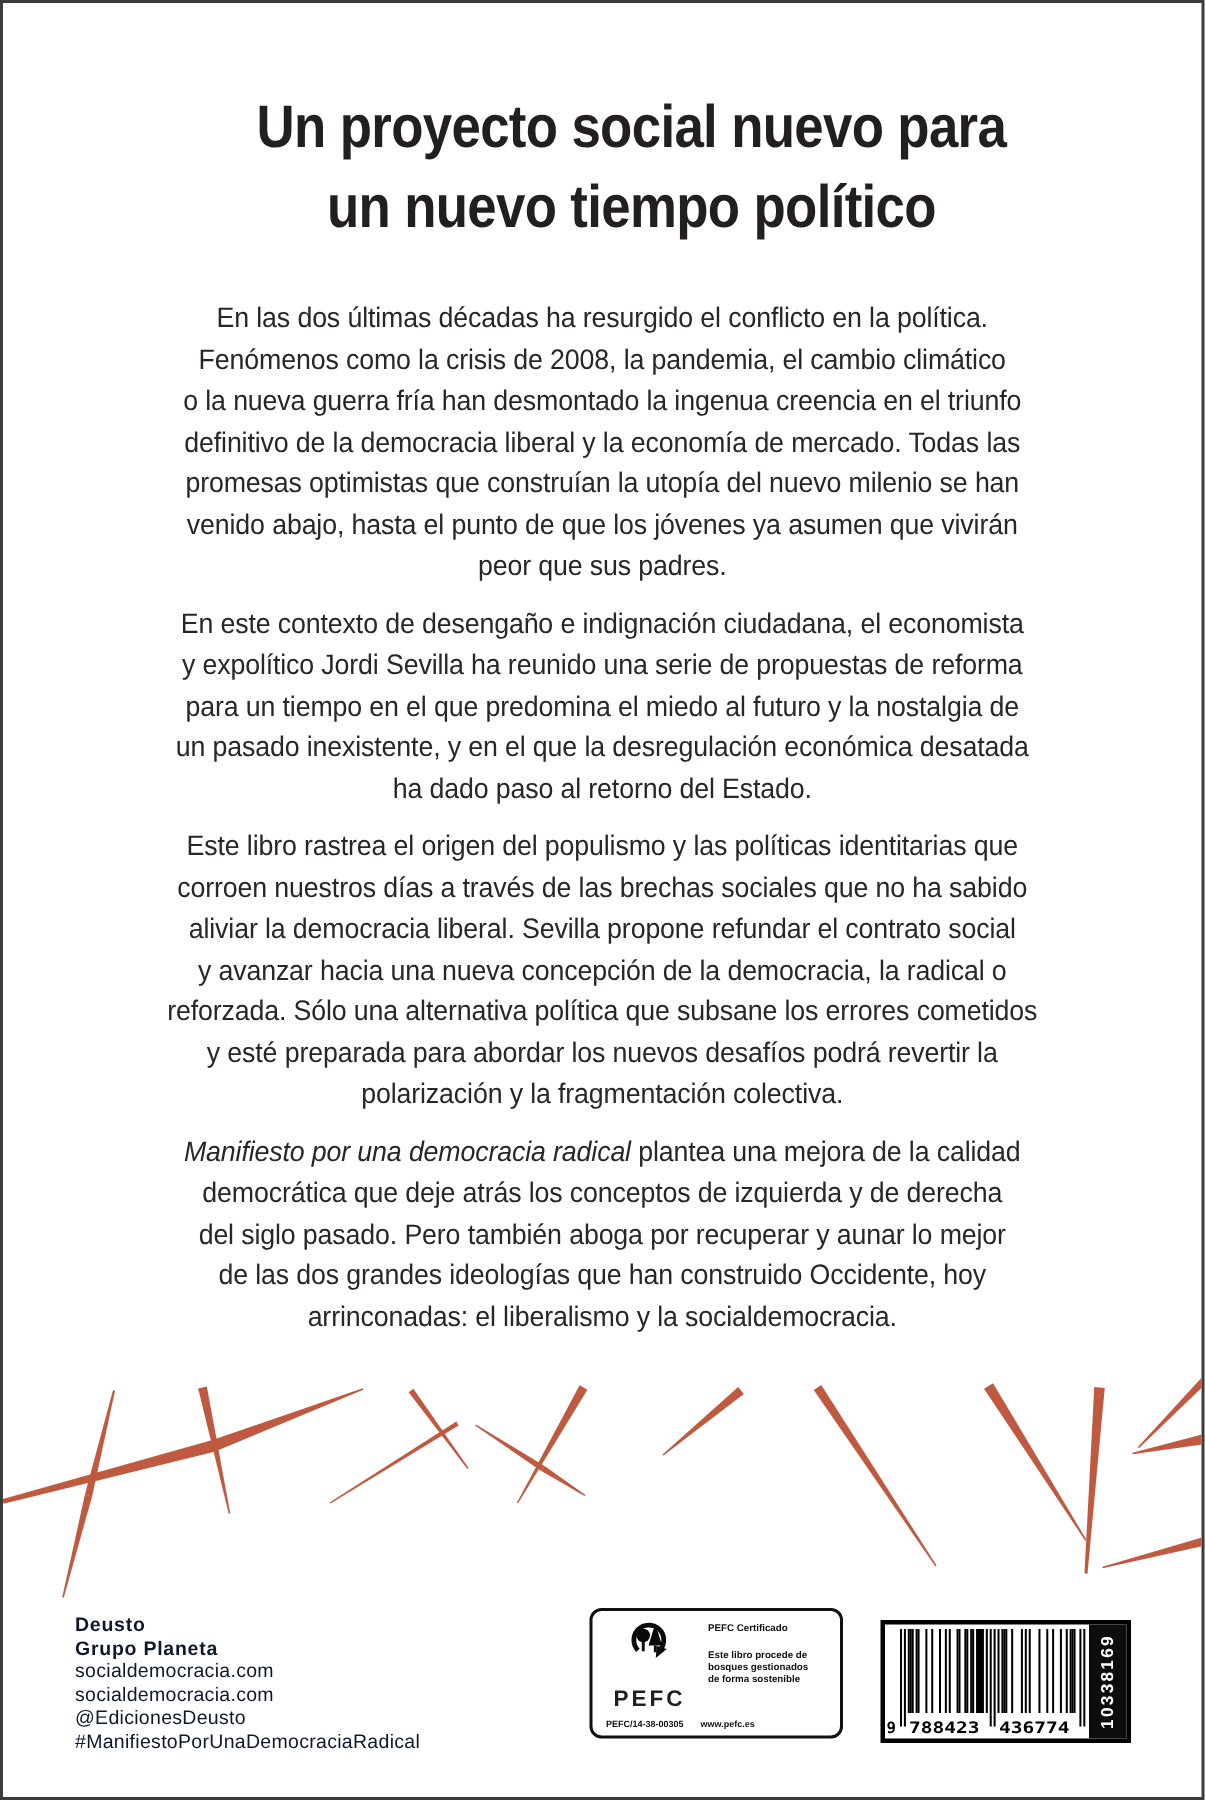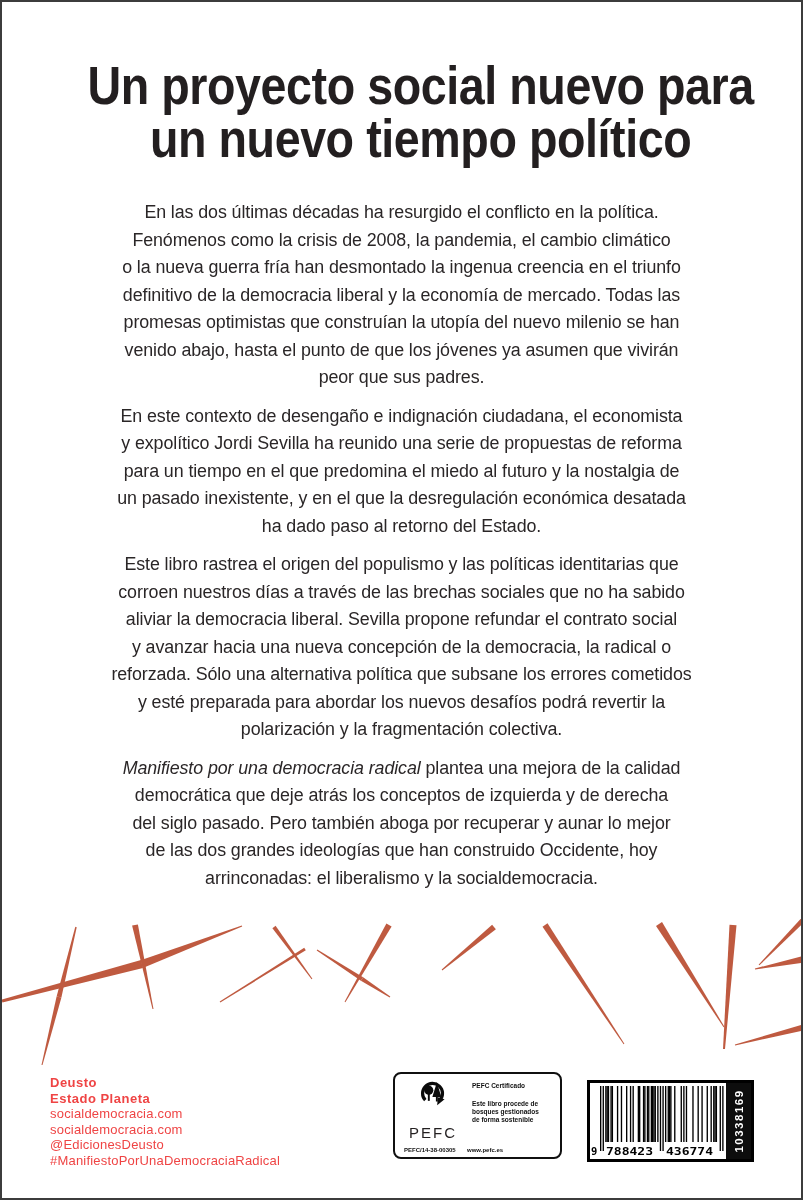--- a/index.html
+++ b/index.html
@@ -4,46 +4,46 @@
 <style>
   html,body{margin:0;padding:0;background:#888;}
   .cover{
     position:relative;width:803px;height:1200px;background:#fff;
     border:2px solid #3c3c3c;box-sizing:border-box;overflow:hidden;
     font-family:"Liberation Sans",sans-serif;color:#231f20;
   }
   
   .tagline{
     position:absolute;top:57px;left:15px;right:0;margin:0;
-    text-align:center;font-size:53px;line-height:53px;font-weight:bold;
+    text-align:center;font-size:40px;line-height:53px;font-weight:bold;
     color:#231f20;white-space:pre-line;padding-left:23px;
   }
   .condense{display:inline-block;transform:scaleX(.88);transform-origin:50% 50%;letter-spacing:-.5px;}
   
   .synopsis{
     position:absolute;top:196px;left:36px;right:36px;
     text-align:center;font-size:18.8px;line-height:27.5px;letter-spacing:-.1px;
     color:#2a2627;transform:scaleX(.95);transform-origin:50% 0;
   }
   .synopsis p{margin:0 0 11px 0;white-space:pre-line;}
   .synopsis em{font-style:italic;}
   
   .strokes{position:absolute;left:0;top:915px;width:803px;height:152px;}
   .strokes polygon{fill:var(--accent,#bf5a40);}
   
-  .publisher{position:absolute;left:48px;top:1073px;font-size:13px;line-height:15.6px;letter-spacing:.2px;color:#ef4444;}
+  .publisher{position:absolute;left:48px;top:1073px;font-size:13px;line-height:15.6px;letter-spacing:.2px;color:#0f172a;}
   .publisher .bold{font-weight:bold;letter-spacing:.5px;}
   
   .pefc{
     position:absolute;left:391px;top:1070px;width:169px;height:87px;box-sizing:border-box;
     border:2.5px solid #101010;border-radius:8px;background:#fff;padding:5px 7px 16px 7px;
     display:flex;gap:8px;
   }
   .pefc-left{width:62px;display:flex;flex-direction:column;align-items:center;}
-  .pefc-word{font-weight:normal;font-size:15px;letter-spacing:2px;margin-top:18px;}
+  .pefc-word{font-weight:bold;font-size:15px;letter-spacing:2px;margin-top:18px;}
   .pefc-right{flex:1;font-size:6.5px;line-height:8px;font-weight:bold;color:#111;padding-top:3px;}
   .pefc-title{margin-bottom:10px;}
   .pefc-desc{white-space:pre-line;}
   .pefc-bottom{
     position:absolute;left:9px;right:6px;bottom:4px;
     font-size:6px;font-weight:bold;display:flex;color:#111;
   }
   .pefc-bottom .code{width:63px;}
   
   .barcode{
@@ -111,21 +111,21 @@
       <polygon points="540.5,9.7 621.6,127.3 622.4,126.7 545.5,6.3"></polygon>
       <polygon points="654.0,8.9 721.6,110.3 722.4,109.7 660.0,5.1"></polygon>
       <polygon points="727.5,7.7 721.0,131.9 723.0,132.1 734.5,8.3"></polygon>
       <polygon points="800.2,0.3 756.6,47.7 757.4,48.3 803.8,3.7"></polygon>
       <polygon points="802.3,38.6 752.9,51.5 753.1,52.5 803.7,45.4"></polygon>
       <polygon points="733.1,128.5 803.7,112.9 802.3,107.1 732.9,127.5"></polygon>
     </svg>
 
   <div class="publisher">
     <div class="bold">Deusto</div>
-    <div class="bold">Estado Planeta</div>
+    <div class="bold">Grupo Planeta</div>
     <div>socialdemocracia.com</div>
     <div>socialdemocracia.com</div>
     <div>@EdicionesDeusto</div>
     <div>#ManifiestoPorUnaDemocraciaRadical</div>
   </div>
 
   <div class="pefc">
     <div class="pefc-left">
       <svg width="44" height="42" viewBox="0 0 44 42">
         <path d="M10,33 A 15.5 15.5 0 1 1 33,32.5" fill="none" stroke="#0a0a0a" stroke-width="5"></path>

